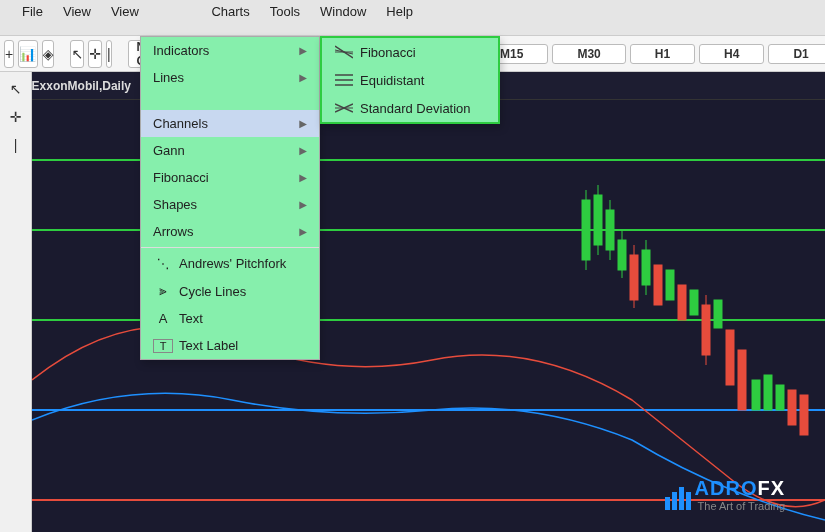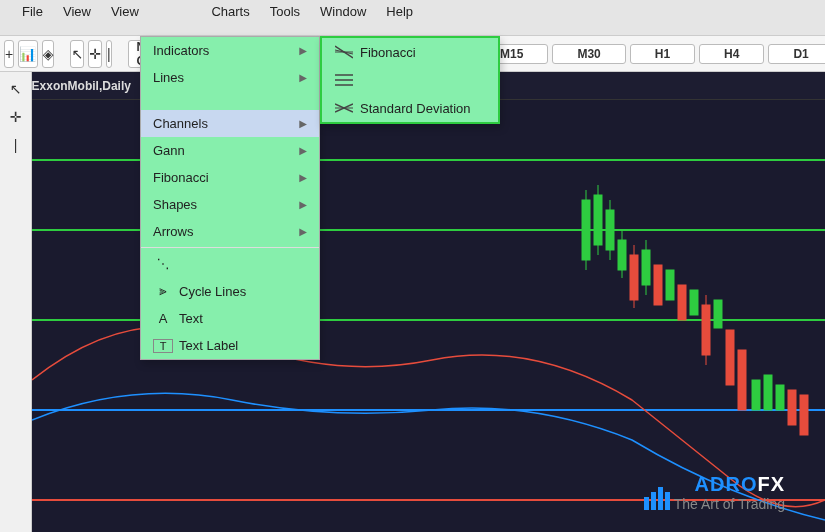--- a/index.html
+++ b/index.html
@@ -208,21 +208,21 @@
     .brand-logo {
       position: absolute;
       bottom: 20px;
       right: 40px;
       color: #1e90ff;
       font-size: 18px;
       font-weight: bold;
       text-align: right;
     }
     .brand-logo .tagline {
-      font-size: 14px;
+      font-size: 11px;
       color: #888;
       font-weight: normal;
     }
   </style>
 </head>
 <body>
 
 <div class="menubar">
   <div class="menubar-item">File</div>
   <div class="menubar-item">View</div>
@@ -361,20 +361,21 @@
     <span>Shapes</span>
     <span class="arrow">▶</span>
   </div>
   <div class="dropdown-item">
     <span>Arrows</span>
     <span class="arrow">▶</span>
   </div>
   <div class="dropdown-separator"></div>
   <div class="dropdown-item">
     <span class="menu-icon">⋱</span>
+    <span style="flex:1">Andrews' Pitchfork</span>
   </div>
   <div class="dropdown-item">
     <span class="menu-icon">⫸</span>
     <span style="flex:1">Cycle Lines</span>
   </div>
   <div class="dropdown-item">
     <span class="menu-icon">A</span>
     <span style="flex:1">Text</span>
   </div>
   <div class="dropdown-item">
@@ -395,20 +396,21 @@
     <span style="flex:1">Fibonacci</span>
   </div>
   <div class="dropdown-item">
     <span class="menu-icon">
       <svg width="18" height="16" viewBox="0 0 18 16">
         <line x1="0" y1="3" x2="18" y2="3" stroke="#444" stroke-width="1.5"></line>
         <line x1="0" y1="8" x2="18" y2="8" stroke="#444" stroke-width="1.5"></line>
         <line x1="0" y1="13" x2="18" y2="13" stroke="#444" stroke-width="1.5"></line>
       </svg>
     </span>
+    <span style="flex:1">Equidistant</span>
   </div>
   <div class="dropdown-item">
     <span class="menu-icon">
       <svg width="18" height="16" viewBox="0 0 18 16">
         <line x1="0" y1="4" x2="18" y2="12" stroke="#444" stroke-width="1.5"></line>
         <line x1="0" y1="8" x2="18" y2="8" stroke="#444" stroke-width="1"></line>
         <line x1="0" y1="12" x2="18" y2="4" stroke="#444" stroke-width="1.5"></line>
       </svg>
     </span>
     <span style="flex:1">Standard Deviation</span>

